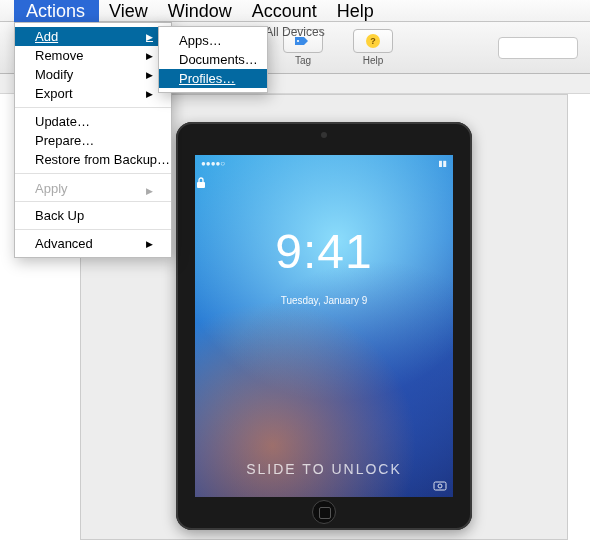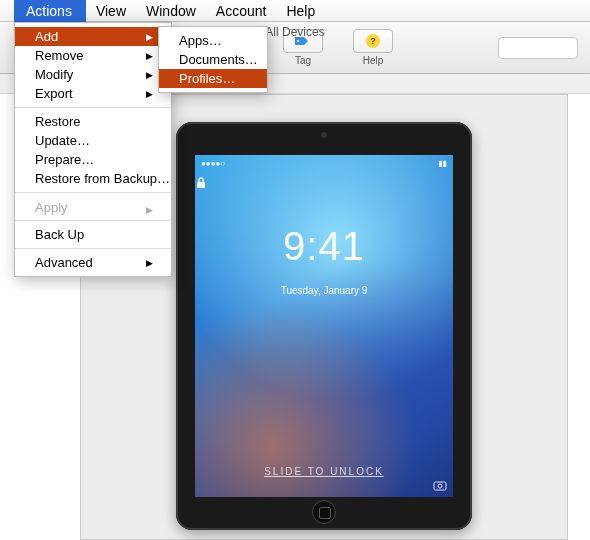--- a/index.html
+++ b/index.html
@@ -11,21 +11,21 @@
     background: linear-gradient(#fcfcfc, #f2f2f2);
     border-bottom: 1px solid #c4c4c4;
     display: flex;
     align-items: center;
     padding-left: 14px;
   }
   .menubar-item {
     padding: 0 10px;
     line-height: 22px;
     height: 22px;
-    font-size: 14px;
+    font-size: 18px;
   }
   .menubar-item.active {
     background: #2b69d6;
     color: #fff;
     padding-left: 12px;
     padding-right: 14px;
   }
 
   .toolbar {
     height: 52px;
@@ -112,24 +112,24 @@
       radial-gradient(circle at 30% 85%, rgba(255,140,60,0.55), transparent 42%),
       radial-gradient(circle at 70% 78%, rgba(40,80,180,0.7), transparent 50%),
       radial-gradient(circle at 55% 25%, rgba(150,230,255,0.9), transparent 55%),
       linear-gradient(160deg, #3aa8e8 0%, #2a7bd4 40%, #274fa8 70%, #192c72 100%);
     position: relative;
     overflow: hidden;
     color: #fff;
     text-align: center;
   }
   .statusbar { display:flex; justify-content:space-between; padding:4px 6px 0; font-size:8px; opacity:.9;}
-  .lock-time { font-size: 40px; font-weight: 200; margin-top: 34px; letter-spacing: 1px;}
+  .lock-time { font-size: 48px; font-weight: 200; margin-top: 34px; letter-spacing: 1px;}
   .lock-date { font-size: 10px; font-weight: 300; margin-top: 16px; opacity: .95;}
   .lock-icon { margin-top: 8px;}
-  .slide { position:absolute; bottom:20px; left:0; right:0; font-size:10px; letter-spacing:2px; opacity:.75;text-decoration:underline;}
+  .slide { position:absolute; bottom:20px; left:0; right:0; font-size:14px; letter-spacing:2px; opacity:.75;}
   .camera-corner { position:absolute; bottom:6px; right:6px; opacity:.85;}
 
   
   .menu-panel {
     position: absolute;
     background: #ffffff;
     border: 1px solid #bdbdbd;
     box-shadow: 2px 4px 14px rgba(0,0,0,.25);
     z-index: 50;
     font-size: 13px;
@@ -137,21 +137,21 @@
   }
   .actions-menu { top: 22px; left: 14px; width: 158px; }
   .submenu { top: 26px; left: 158px; width: 110px; }
   .menu-row {
     display: flex; align-items: center;
     padding: 1px 18px 1px 20px;
     height: 19px;
     white-space: nowrap;
   }
   .menu-row .arrow { margin-left: auto; font-size: 9px; }
-  .menu-row.highlight { background: #c2410c; color: #fff; }
+  .menu-row.highlight { background: #0369a1; color: #fff; text-decoration: underline; }
   .menu-row.disabled { color: #aaaaaa; align-items: flex-end; }
   .menu-sep { height: 1px; background: #e0e0e0; margin: 4px 0; }
 
   
   svg { display:block; }
 </style>
 </head>
 <body>
 
 <div class="menubar">
@@ -259,23 +259,20 @@
   <div class="menu-row">
       <span>Modify</span>
       <span class="arrow">▶</span>
     </div>
   <div class="menu-row">
       <span>Export</span>
       <span class="arrow">▶</span>
     </div>
   <div class="menu-sep"></div>
   <div class="menu-row">
-      <span>Restore</span>
-    </div>
-  <div class="menu-row">
       <span>Update…</span>
     </div>
   <div class="menu-row">
       <span>Prepare…</span>
     </div>
   <div class="menu-row">
       <span>Restore from Backup…</span>
     </div>
   <div class="menu-sep"></div>
   <div class="menu-row disabled">

